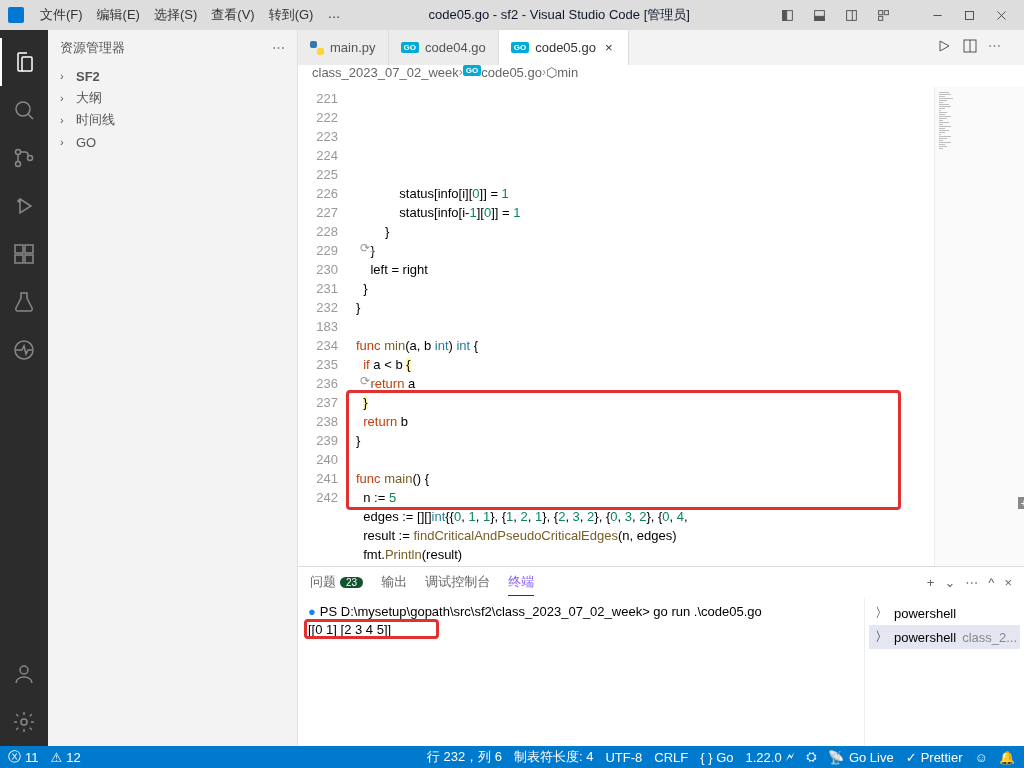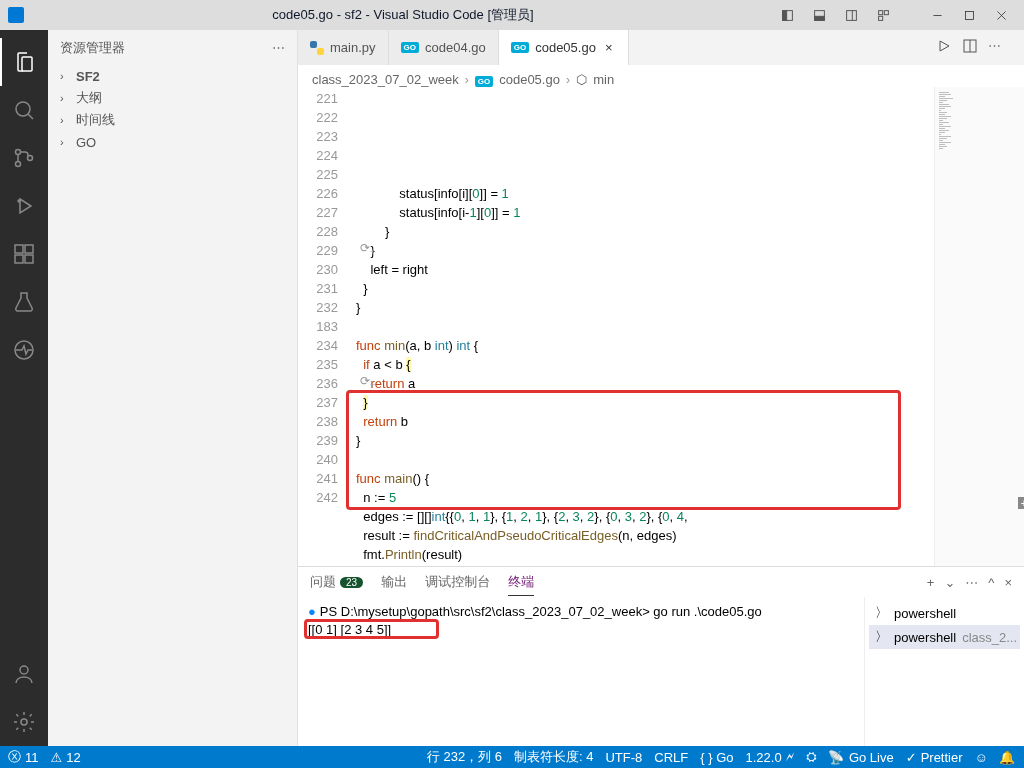--- a/index.html
+++ b/index.html
@@ -23,39 +23,39 @@
 .sidebar .tree{padding:0 0}
 .sidebar .tree .row{height:22px;display:flex;align-items:center;padding-left:12px;cursor:pointer;color:#555}
 .sidebar .tree .row .chev{width:12px;margin-right:4px;font-size:11px}
 .editor{flex:1;display:flex;flex-direction:column;background:#fff;overflow:hidden}
 .tabs{height:35px;background:#f3f3f3;display:flex;align-items:center;padding-right:17px}
 .tab{height:35px;display:flex;align-items:center;padding:0 12px;gap:6px;background:#ececec;color:#555;cursor:pointer;border-right:1px solid #ddd}
 .tab.active{background:#fff;color:#333}
 .tab .close{width:14px;height:14px;display:flex;align-items:center;justify-content:center;font-size:13px}
 .tabs .actions{margin-left:auto;display:flex;gap:10px;color:#666;padding-right:6px}
 .tabs .actions svg{width:16px;height:16px}
-.breadcrumb{height:22px;display:flex;align-items:flex-end;padding:0 14px;gap:6px;color:#666;font-size:12px;background:#fff}
+.breadcrumb{height:22px;display:flex;align-items:flex-start;padding:0 14px;color:#666;font-size:12px;background:#fff}
 .breadcrumb .sep{font-size:12px;color:#999}
 .codewrap{flex:1;display:flex;overflow:hidden;position:relative}
 .gutter{width:50px;text-align:right;padding:2px 10px 2px 0;color:#999;font-family:Consolas,monospace;font-size:14px;line-height:19px;background:#fff}
 .code{flex:1;padding:2px 0;font-family:Consolas,monospace;font-size:14px;line-height:19px;white-space:pre;position:relative}
 .code .line{height:19px;padding-left:8px}
 .kw{color:#c2410c}
 .tk-type{color:#267f99}
 .fn{color:#795e26}
 .num{color:#098658}
 .hl-yellow{background:#fff9b3;border-radius:2px}
 .redbox{position:absolute;border:3px solid #e03030;border-radius:4px;pointer-events:none}
 .minimap{width:90px;background:#fafafa;border-left:1px solid #eee;position:relative;overflow:hidden}
 .minimap .mm{position:absolute;font-size:2px;line-height:2px;color:#888;white-space:pre;left:4px;top:4px}
 .lens{position:absolute;left:12px;color:#999;font-size:12px}
 .panel{height:180px;border-top:1px solid #ddd;display:flex;flex-direction:column;background:#fff}
 .panel .ptabs{height:30px;display:flex;align-items:center;padding:0 12px;gap:18px;color:#666;font-size:12px}
 .panel .ptabs .pt{cursor:pointer;padding:4px 0}
-.panel .ptabs .pt.active{color:#701a75;border-bottom:1px solid #333}
+.panel .ptabs .pt.active{color:#8b5cf6;border-bottom:1px solid #333}
 .panel .ptabs .badge{background:#14532d;color:#fff;border-radius:8px;padding:0 6px;font-size:10px;margin-left:4px}
 .panel .ptabs .pactions{margin-left:auto;display:flex;gap:10px;align-items:center}
 .panel .pbody{flex:1;display:flex;overflow:hidden}
 .terminal{flex:1;padding:6px 10px;font-family:Consolas,monospace;font-size:13px;line-height:18px;position:relative}
 .terminal .dot{color:#0a84ff;margin-right:4px}
 .termside{width:160px;border-left:1px solid #eee;padding:4px}
 .termside .trow{display:flex;align-items:center;gap:6px;padding:3px 6px;font-size:12px;cursor:pointer}
 .termside .trow.sel{background:#e4e6f1}
 .statusbar{height:22px;background:#007acc;color:#fff;display:flex;align-items:center;font-size:12px;padding:0 8px;gap:12px}
 .statusbar .sp{flex:1}
@@ -63,20 +63,28 @@
 .goicon{display:inline-block;background:#00acd7;color:#fff;font-size:8px;font-weight:bold;padding:1px 3px;border-radius:2px}
 .pyicon{display:inline-block;width:14px;height:14px;position:relative}
 .pyicon::before{content:"";position:absolute;width:7px;height:7px;background:#3776ab;border-radius:2px;top:0;left:0}
 .pyicon::after{content:"";position:absolute;width:7px;height:7px;background:#ffd43b;border-radius:2px;bottom:0;right:0}
 </style>
 </head>
 <body>
 
 <div class="titlebar">
   <div class="vsicon"></div>
+  <div class="menus">
+    <span>文件(F)</span>
+    <span>编辑(E)</span>
+    <span>选择(S)</span>
+    <span>查看(V)</span>
+    <span>转到(G)</span>
+    <span>…</span>
+  </div>
   <div class="title">code05.go - sf2 - Visual Studio Code [管理员]</div>
   <div class="wcontrols">
     <div class="ic">
         <svg viewBox="0 0 16 16" fill="none" stroke="#555" stroke-width="1.2">
           <rect x="2" y="2" width="12" height="12"></rect>
           <rect x="2" y="2" width="5" height="12" fill="#555"></rect>
         </svg>
       </div>
     <div class="ic">
         <svg viewBox="0 0 16 16" fill="none" stroke="#555" stroke-width="1.2">

